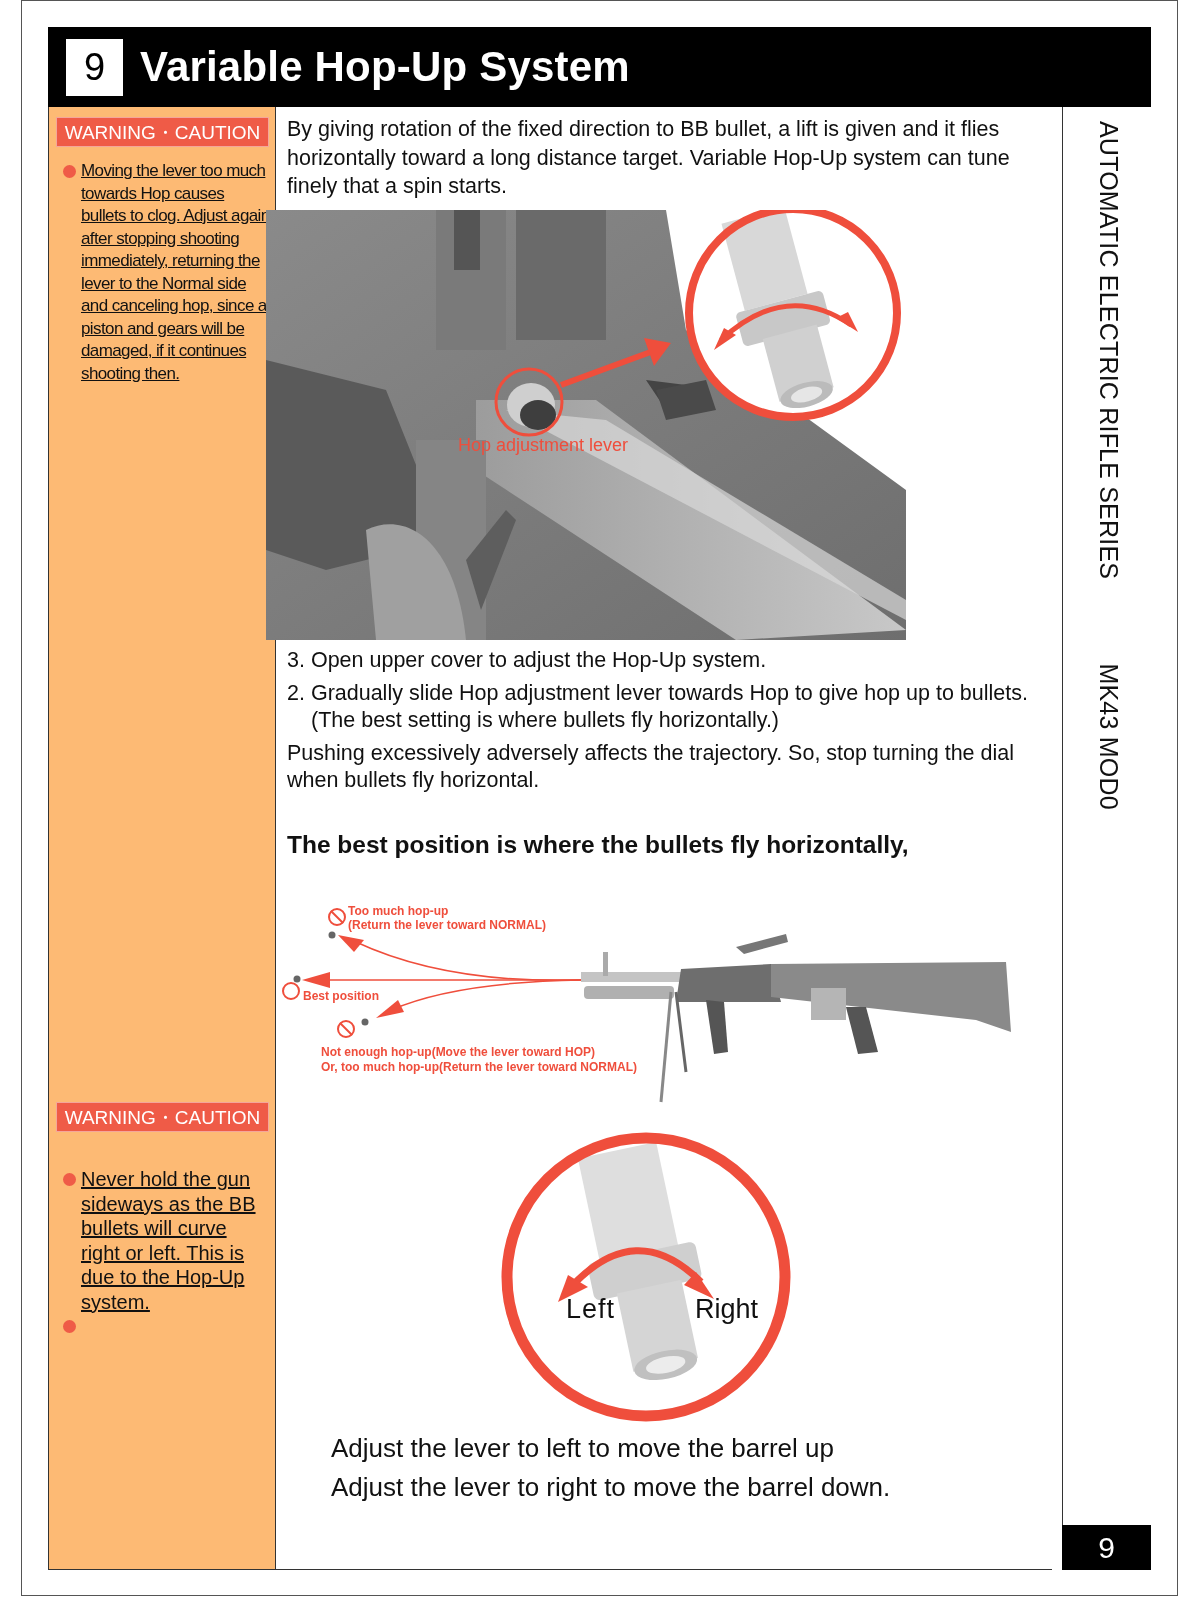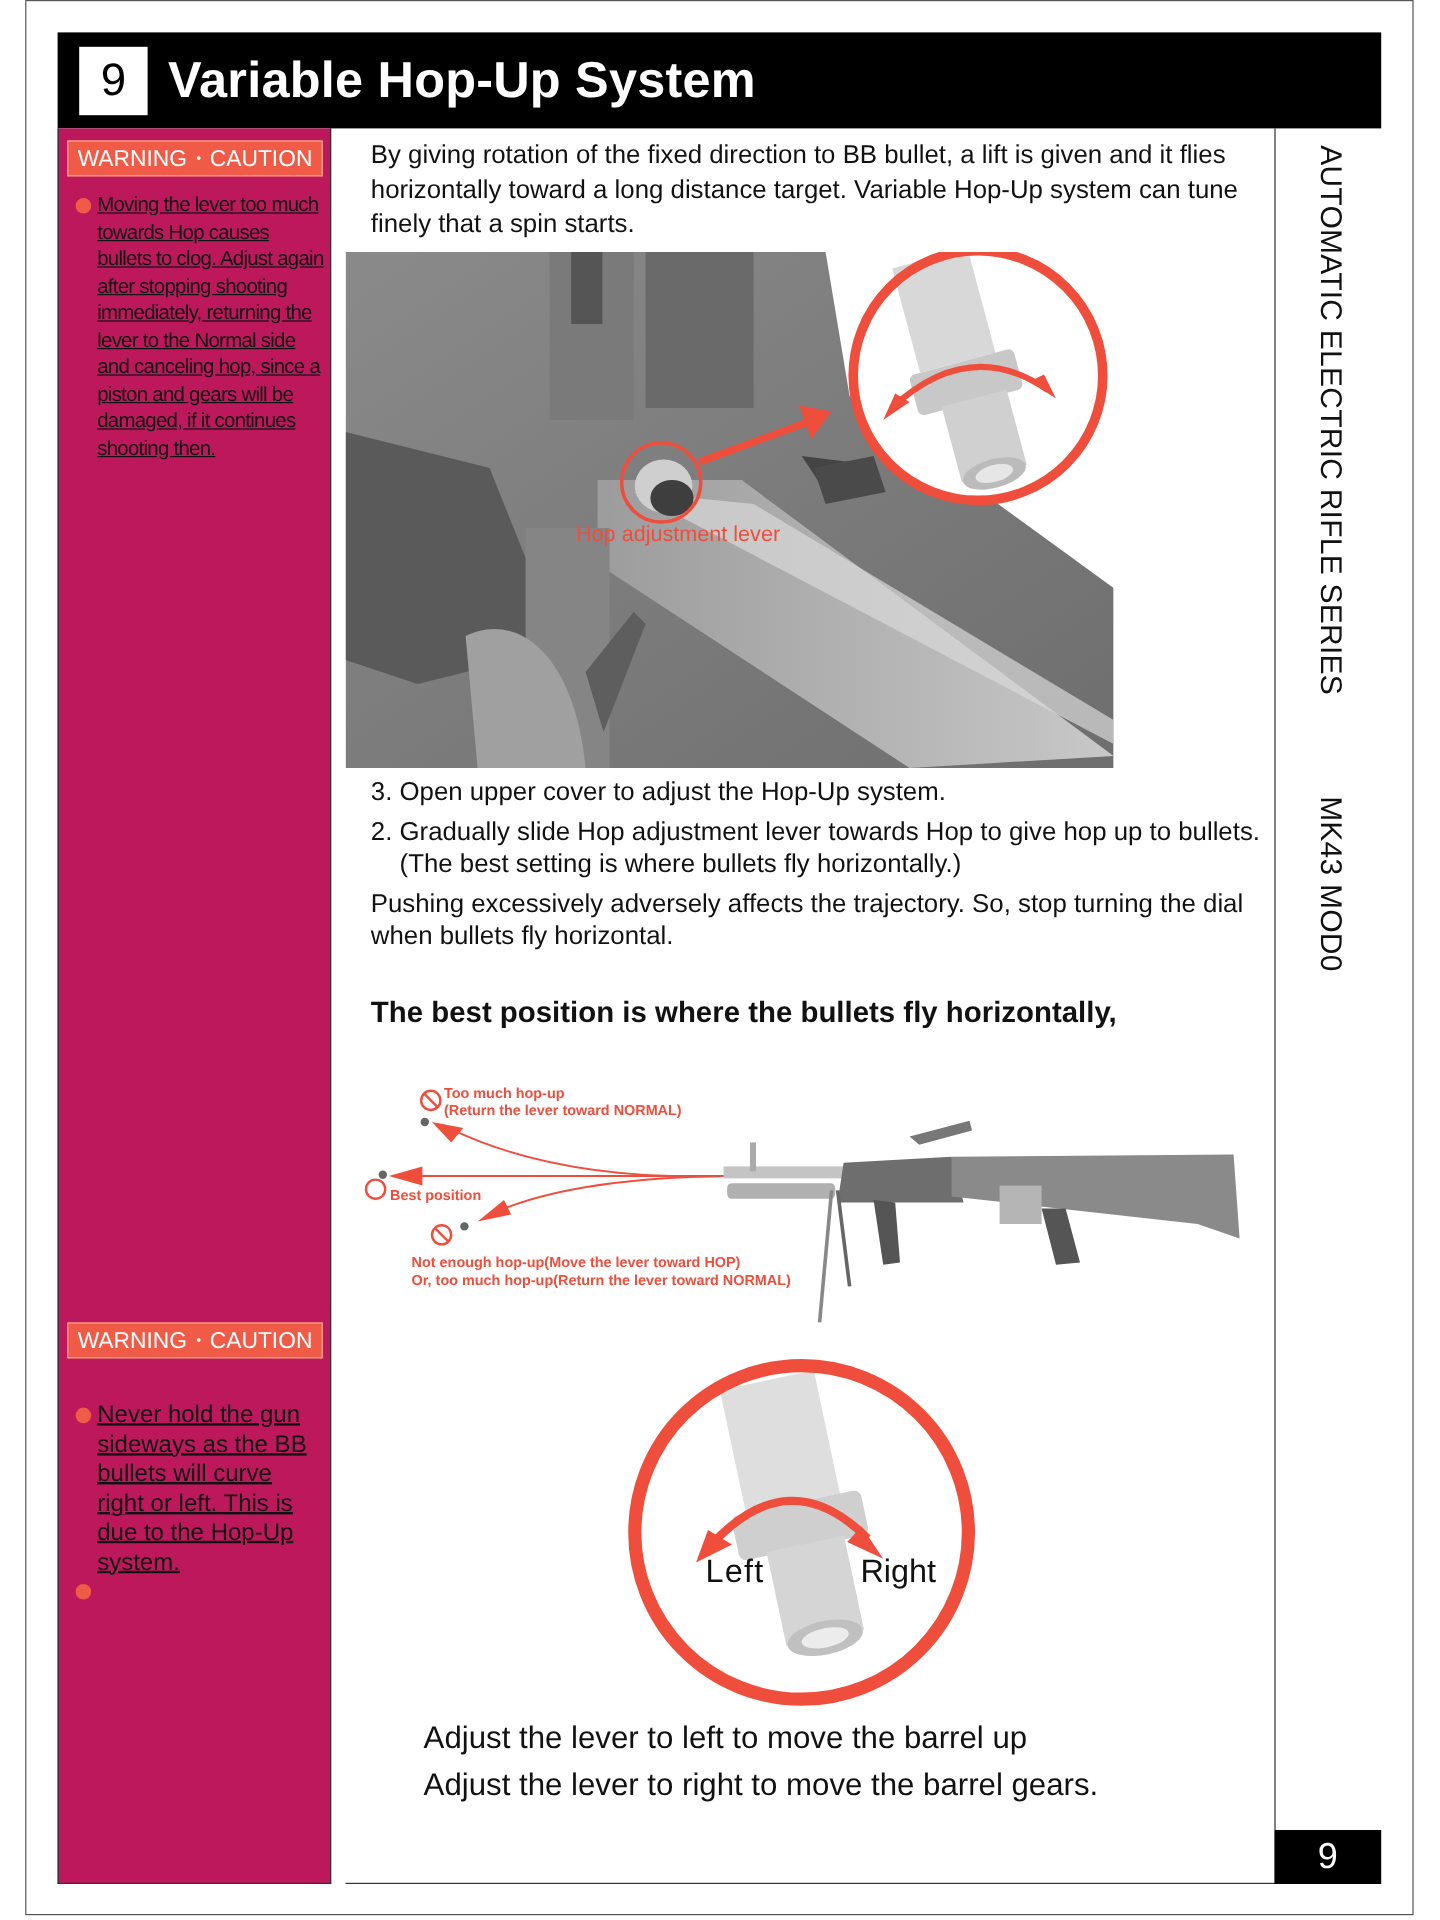--- a/index.html
+++ b/index.html
@@ -2,31 +2,31 @@
 <html><head>
   <meta charset="utf-8">
   <style>
     html, body { margin: 0; padding: 0; }
     body { width: 1200px; height: 1600px; background: #ffffff; position: relative; overflow: hidden; font-family: "Liberation Sans", sans-serif; color: #111; }
     .page-frame { position: absolute; left: 21px; top: 0px; width: 1157px; height: 1596px; border: 1.5px solid #555; border-top: 1.5px solid #555; box-sizing: border-box; }
     .header-bar { position: absolute; left: 48px; top: 27px; width: 1103px; height: 80px; background: #000; }
     .section-num-box { position: absolute; left: 18px; top: 12px; width: 57px; height: 57px; background: #fff; color: #000; font-size: 38px; text-align: center; line-height: 57px; }
     .section-title { position: absolute; left: 92px; top: 10px; color: #fff; font-size: 42px; font-weight: bold; line-height: 60px; letter-spacing: 0.2px; }
 
-    .sidebar { position: absolute; left: 48px; top: 107px; width: 228px; height: 1463px; background: #be185d; border-left: 1.5px solid #333; border-right: 1.5px solid #333; border-bottom: 1.5px solid #333; box-sizing: border-box; }
+    .sidebar { position: absolute; left: 48px; top: 107px; width: 228px; height: 1463px; background: #fdba74; border-left: 1.5px solid #333; border-right: 1.5px solid #333; border-bottom: 1.5px solid #333; box-sizing: border-box; }
     .warn-badge { position: absolute; left: 7px; width: 213px; height: 30px; background: #ef5b47; color: #fff; font-size: 19px; line-height: 30px; text-align: center; border: 1px solid #f4a69a; box-sizing: border-box; }
     .warn-list { position: absolute; left: 12px; width: 210px; margin: 0; padding: 0; list-style: none; }
     .warn-list li { position: relative; padding-left: 20px; text-decoration: underline; }
     .warn-list li .dot { position: absolute; left: 2px; width: 13px; height: 13px; border-radius: 50%; background: #ef5b47; }
     .warn1 { top: 53px; font-size: 17px; line-height: 22.5px; letter-spacing: -0.6px; }
     .warn1 li .dot { top: 5px; }
     .warn2 { top: 1060px; font-size: 20px; line-height: 24.5px; }
     .warn2 li .dot { top: 6px; }
 
-    .main { position: absolute; left: 288px; top: 107px; width: 786px; height: 1463px; border-bottom: 1.5px solid #333; box-sizing: border-box; }
+    .main { position: absolute; left: 266px; top: 107px; width: 786px; height: 1463px; border-bottom: 1.5px solid #333; box-sizing: border-box; }
     .intro { position: absolute; left: 21px; top: 8px; width: 760px; font-size: 21.5px; line-height: 28.5px; }
     .photo-top { position: absolute; left: 0; top: 103px; width: 640px; height: 430px; }
     .steps { position: absolute; left: 21px; top: 540px; width: 760px; font-size: 21.5px; line-height: 27px; }
     .steps .step { margin-bottom: 6px; padding-left: 24px; text-indent: -24px; }
     .steps .note { margin-top: 2px; }
     .emph { position: absolute; left: 21px; top: 722px; width: 760px; font-size: 24.5px; font-weight: bold; line-height: 31px; }
     .emph .l2 { padding-left: 28px; display: block; }
     .diagram { position: absolute; left: 0; top: 795px; width: 786px; height: 330px; }
     .dial-fig { position: absolute; left: 230px; top: 1020px; width: 300px; height: 305px; }
     .bottom-text { position: absolute; left: 65px; top: 1322px; width: 700px; font-size: 26px; line-height: 39px; }
@@ -179,21 +179,21 @@
     <circle cx="150" cy="150" r="139" fill="none" stroke="#ef4e3c" stroke-width="11"></circle>
     <path d="M75 160 Q140 90 205 155" fill="none" stroke="#ef4e3c" stroke-width="7"></path>
     <polygon points="62,175 92,160 72,148" fill="#ef4e3c"></polygon>
     <polygon points="218,172 200,145 188,158" fill="#ef4e3c"></polygon>
   </svg>
   <div style="position:absolute; left:268px; top:1187px; font-size:27px; letter-spacing:1px;margin-left:32px;">Left</div>
   <div style="position:absolute; left:429px; top:1187px; font-size:27px;">Right</div>
 
   <div class="bottom-text">
     <div>Adjust the lever to left to move the barrel up</div>
-    <div>Adjust the lever to right to move the barrel gears.</div>
+    <div>Adjust the lever to right to move the barrel down.</div>
   </div>
 </div>
 
 <div class="right-col">
   <div class="vert-text">
     <span>AUTOMATIC ELECTRIC RIFLE SERIES</span>
     <span style="display:inline-block; width:70px;"></span>
     <span>MK43 MOD0</span>
   </div>
 </div>

